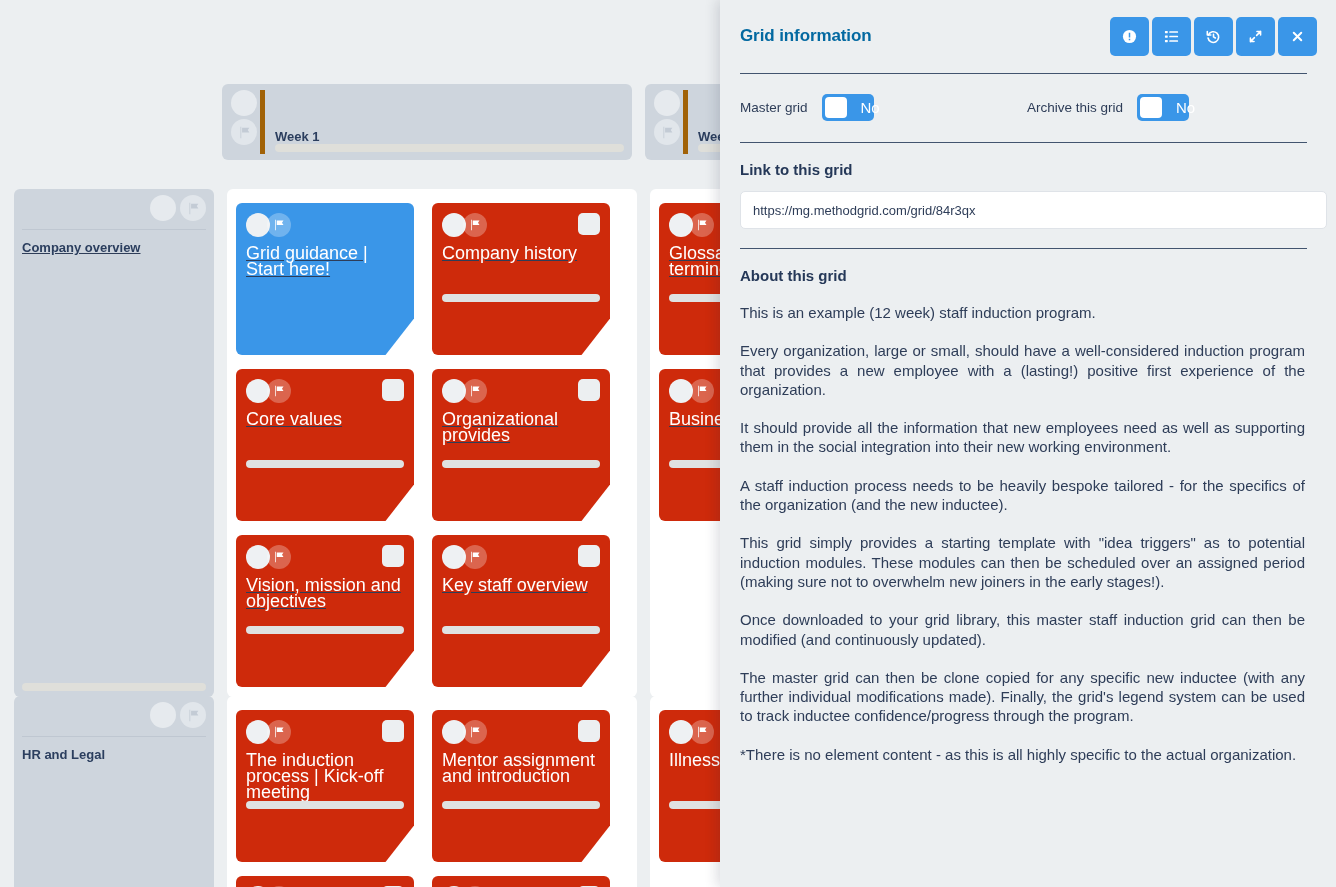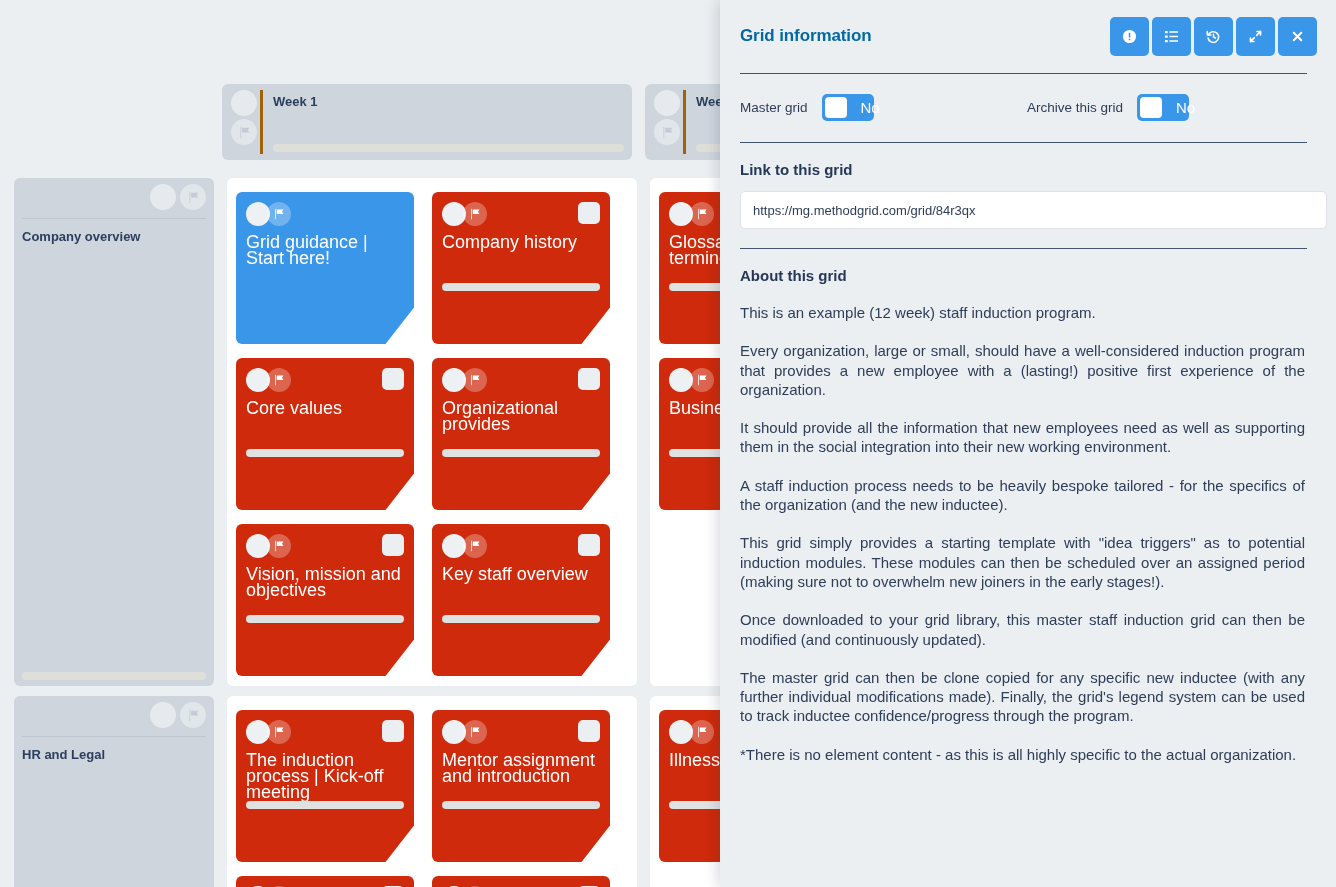--- a/index.html
+++ b/index.html
@@ -126,25 +126,25 @@
   }
   .wh-flag {
     width: 26px; height: 26px;
     border-radius: 50%;
     background: #e1e6eb;
     display: flex; align-items: center; justify-content: center;
   }
   .wh-flag svg { width:13px; height:13px; display:block; }
   .wh-body {
     flex: 1;
-    border-left: 3px solid #a16207;
+    border-left: 5px solid #a16207;
     padding-left: 10px;
     display: flex;
     flex-direction: column;
-    justify-content: space-between;
+    justify-content: flex-end;
   }
   .wh-title {
     font-size: 13px;
     font-weight: bold;
     color: #2b3e5e;
     padding-top: 4px;
   }
   .wh-bar {
     height: 8px;
     border-radius: 4px;
@@ -153,21 +153,21 @@
     width: 100%;
   }
 
   
   .group-row {
     position: absolute;
     left: 0;
     display: flex;
     gap: 13px;
   }
-  .group-row.r1 { top: 108px; }
+  .group-row.r1 { top: 119px; text-decoration: underline; }
   .group-row.r2 { top: 626px; }
 
   .group-col {
     width: 200px;
     background: #ced5dd;
     border-radius: 6px;
     margin-left: 14px;
     padding: 6px 8px;
     position: relative;
     flex: none;

